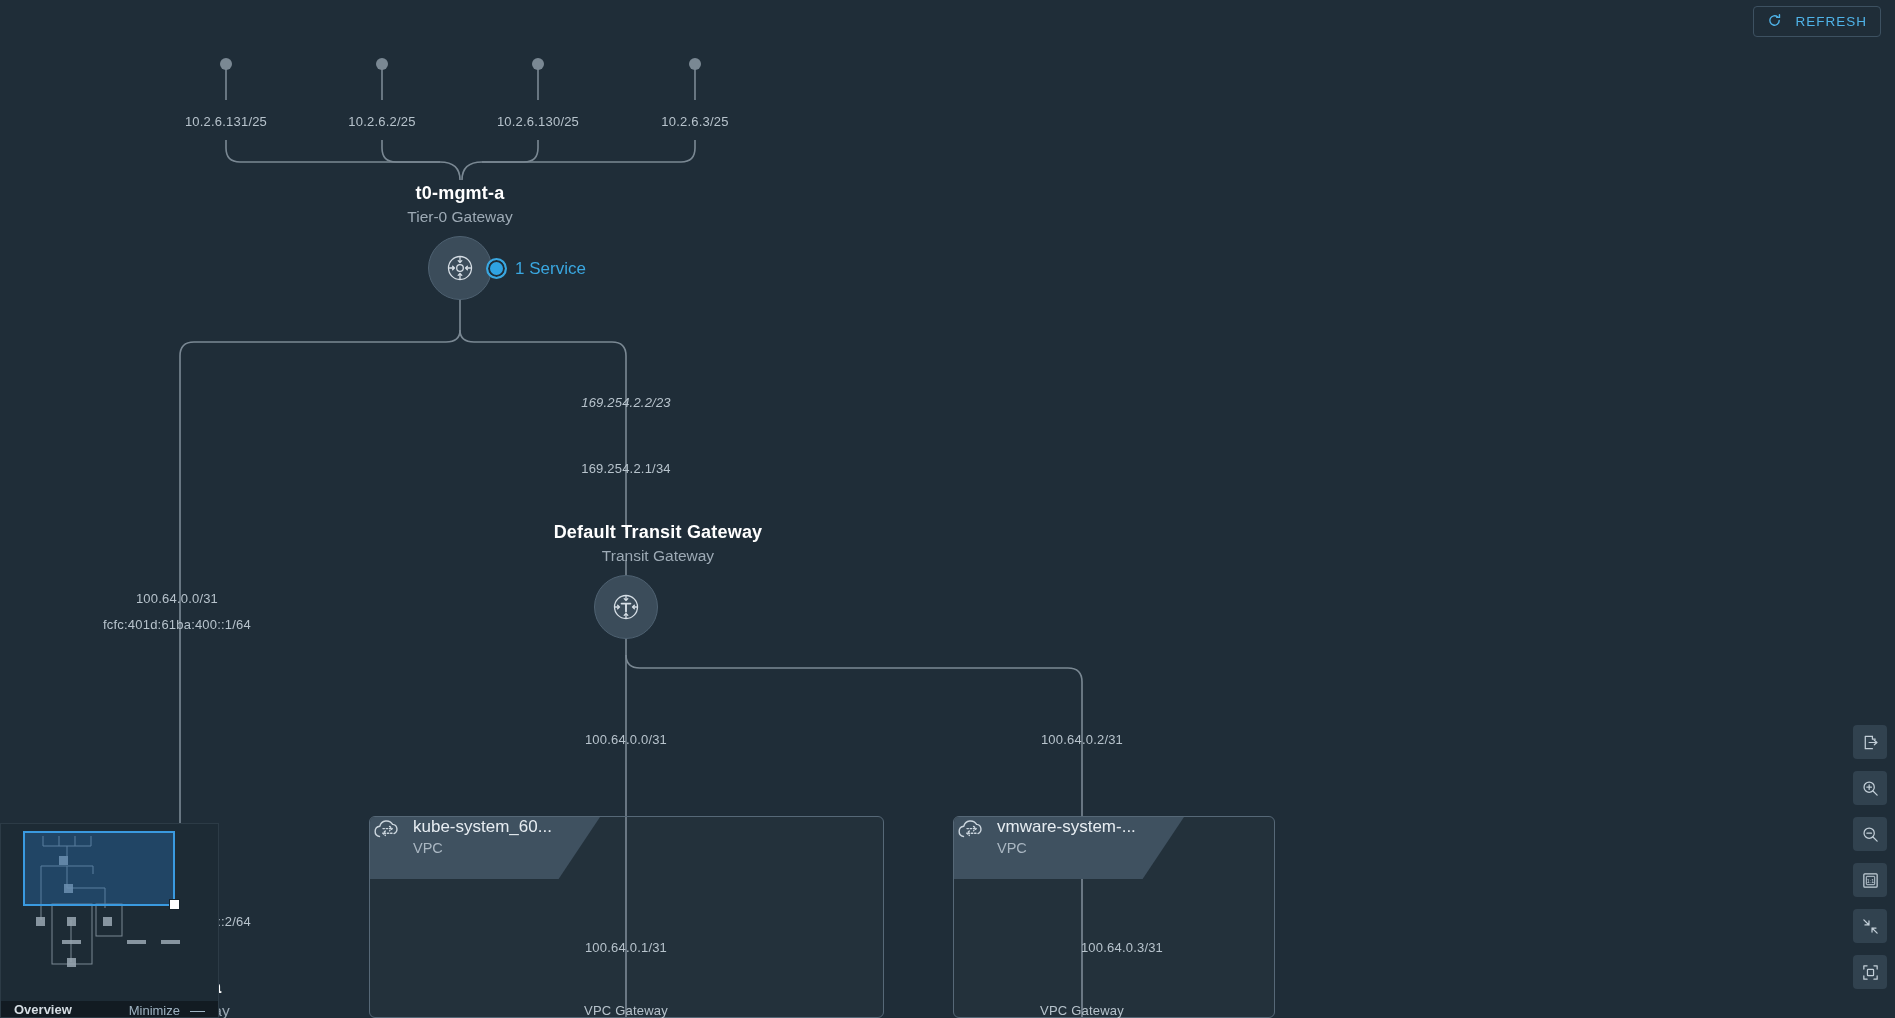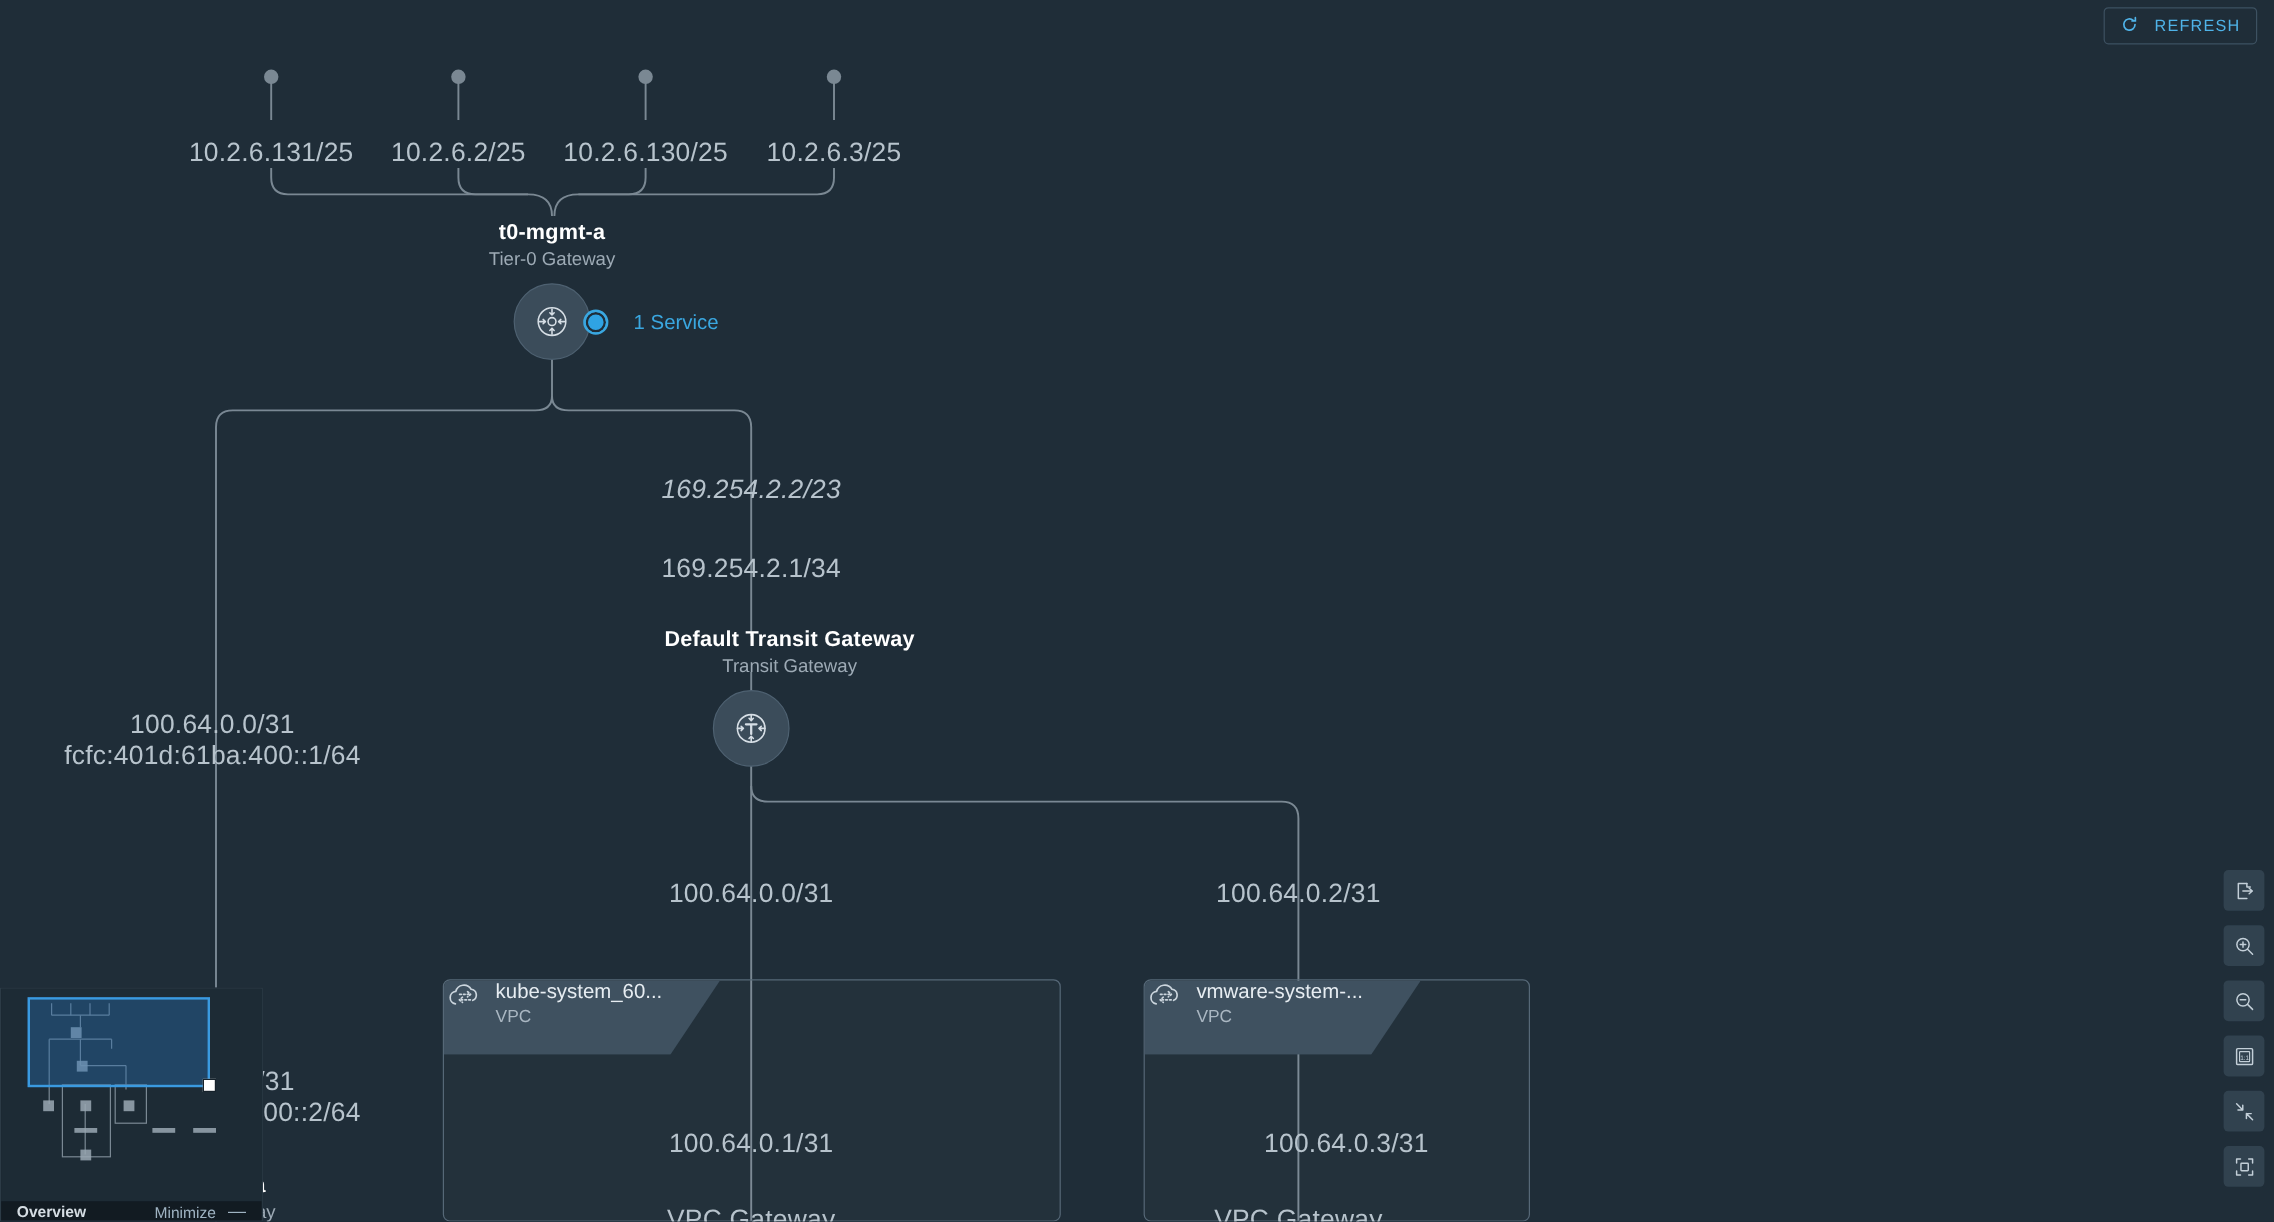--- a/index.html
+++ b/index.html
@@ -9,21 +9,21 @@
     font-family: "Liberation Sans", sans-serif;
     overflow: hidden;
   }
   #canvas { position: relative; width: 1895px; height: 1018px; background: #1f2d38; }
 
   svg.edges { position: absolute; inset: 0; width: 1895px; height: 1018px; pointer-events: none; }
 
   .lbl {
     position: absolute;
     color: #b7c3cc;
-    font-size: 22px;
+    font-size: 13px;
     white-space: nowrap;
     transform: translateX(-50%);
     letter-spacing: .2px;
   }
 
   
   .node-title {
     position: absolute;
     transform: translateX(-50%);
     text-align: center;
@@ -51,21 +51,21 @@
     border-radius: 50%;
     background: #3b4c5a;
     border: 1px solid #4e6171;
     display: flex; align-items: center; justify-content: center;
   }
   .circ-node svg { display: block; }
 
   
   .svc-badge {
     position: absolute;
-    display: flex; align-items: center; gap: 21px;
+    display: flex; align-items: center; gap: 8px;
     white-space: nowrap;
   }
   .svc-badge .dot {
     width: 21px; height: 21px; border-radius: 50%;
     border: 2px solid #3aa7e0;
     background: #2fa3e3;
     box-shadow: inset 0 0 0 2px #1f2d38;
   }
   .svc-badge .svc-text { color: #3aa7e0; font-size: 17px; }
 

